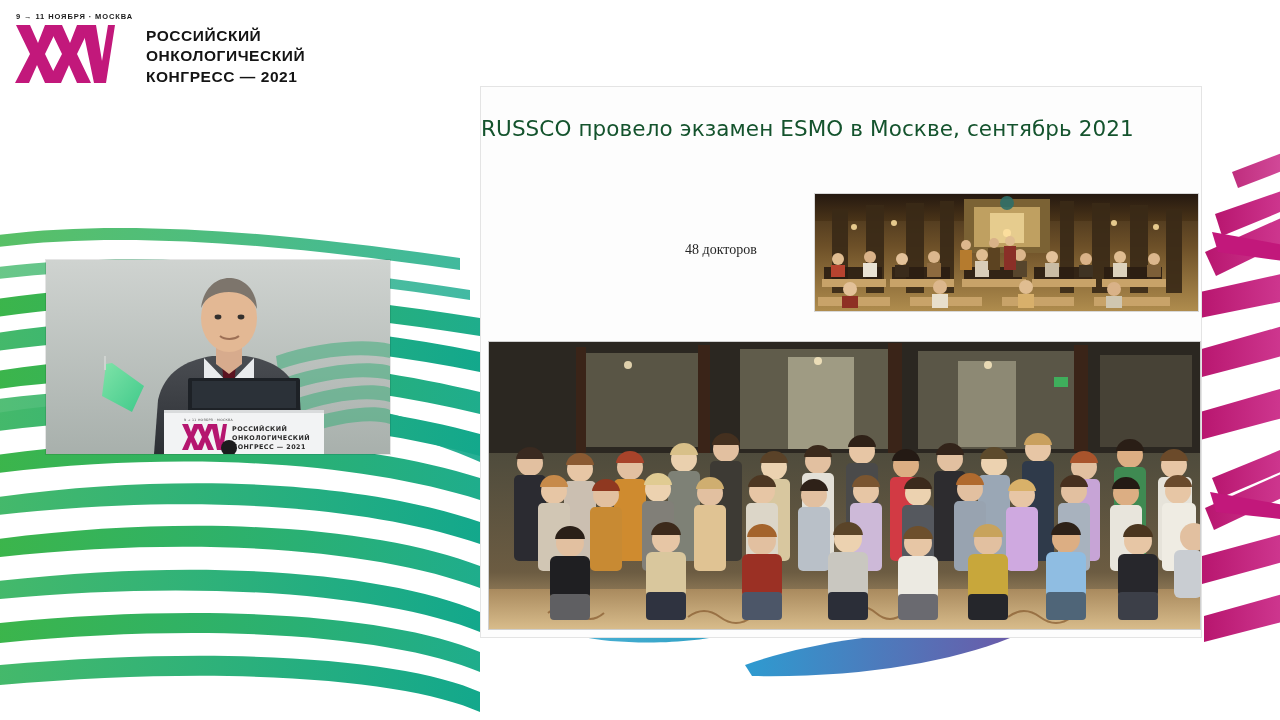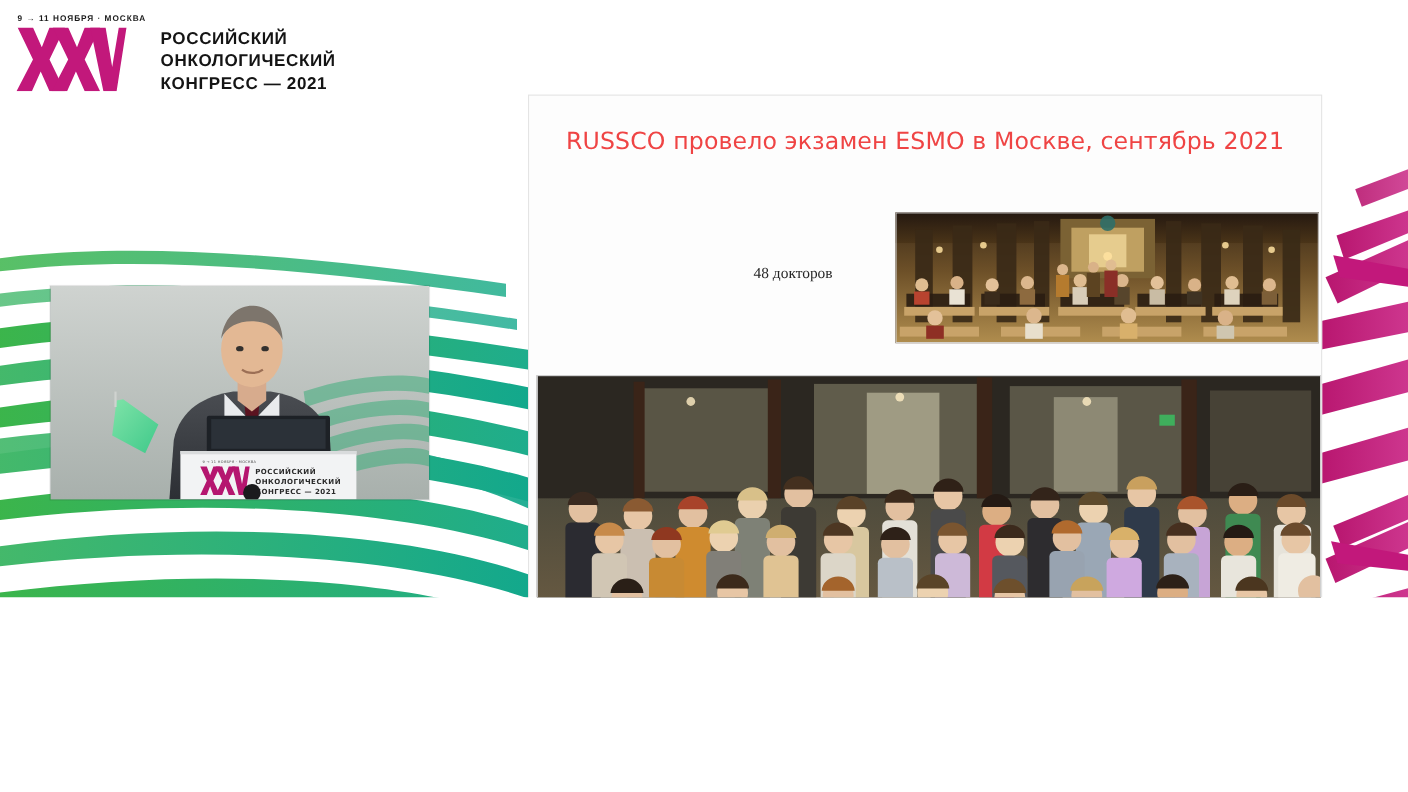--- a/index.html
+++ b/index.html
@@ -4,21 +4,21 @@
 <title>RUSSCO — XXV Российский онкологический конгресс 2021</title>
 <style>
   html,body{margin:0;padding:0;}
   body{
     width:1280px;height:720px;overflow:hidden;position:relative;
     background:#ffffff;
     font-family:"Liberation Sans","DejaVu Sans",sans-serif;
   }
 
   
-  #stage{position:absolute;inset:0;width:1280px;height:543px;background:#fff;overflow:hidden;}
+  #stage{position:absolute;inset:0;width:1280px;height:720px;background:#fff;overflow:hidden;}
 
   
   .bg-layer{position:absolute;inset:0;pointer-events:none;}
 
   
   #brand{position:absolute;left:14px;top:12px;display:flex;align-items:flex-start;gap:13px;z-index:40;}
   #brand-mark-wrap{display:flex;flex-direction:column;align-items:flex-start;}
   #brand-dates{
     font-size:7.5px;font-weight:bold;letter-spacing:.9px;color:#1a1a1a;
     margin:0 0 4px 2px;white-space:nowrap;font-family:"Liberation Sans",sans-serif;
@@ -35,22 +35,22 @@
     background:#9aa3a0;overflow:hidden;box-shadow:0 0 0 1px rgba(0,0,0,.10);
   }
   #speaker-inset svg{display:block;width:100%;height:100%;}
 
   
   #slide{
     position:absolute;left:480px;top:86px;width:720px;height:550px;z-index:25;
     background:#fdfdfd;border:1px solid #e4e4e4;overflow:hidden;
   }
   #slide-title{
-    position:absolute;left:0;right:0;top:29px;text-align:center;
-    font-size:21.5px;color:#ef4444;letter-spacing:.1px;font-weight:400;
+    position:absolute;left:0;right:0;top:29px;
+    font-size:21.5px;color:#14532d;letter-spacing:.1px;font-weight:400;
     font-family:"DejaVu Sans",sans-serif;
   }
   #slide-caption{
     position:absolute;left:130px;top:155px;width:220px;text-align:center;
     font-size:14px;color:#262626;font-family:"Liberation Serif","DejaVu Serif",serif;
   }
   #exam-photo{
     position:absolute;left:333px;top:106px;width:385px;height:119px;
     overflow:hidden;background:#4a3520;
   }

